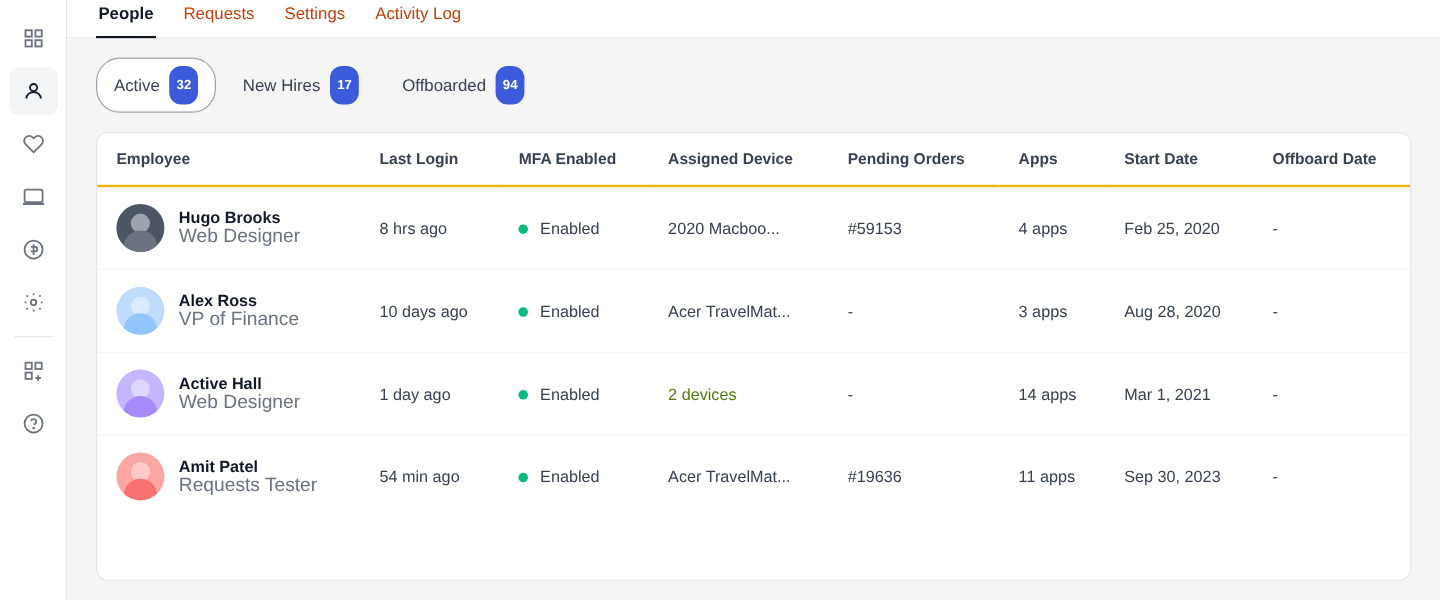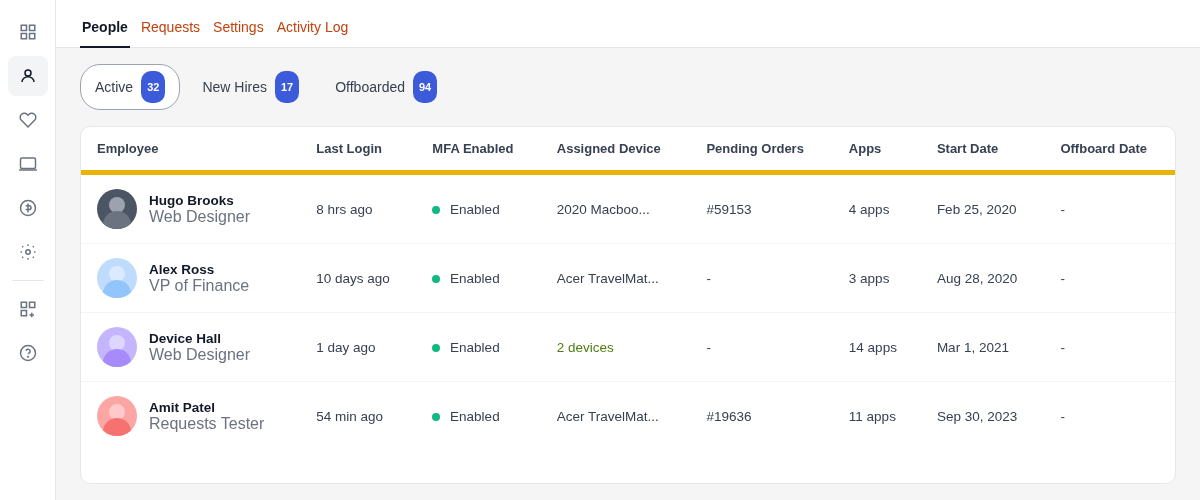--- a/index.html
+++ b/index.html
@@ -51,22 +51,22 @@
       overflow: hidden;
     }
 
     
     .top-nav {
       background: #fff;
       border-bottom: 1px solid #e5e7eb;
       padding: 0 24px;
       display: flex;
       align-items: flex-end;
-      gap: 9px;
-      height: 48px;
+      gap: 21px;
+      height: 32px;
       flex-shrink: 0;
     }
     .nav-tab {
       padding: 12px 2px;
       font-size: 14px;
       color: #c2410c;
       cursor: pointer;
       border-bottom: 2px solid transparent;
       margin-bottom: -1px;
       white-space: nowrap;
@@ -131,21 +131,21 @@
       border: 1px solid #e5e7eb;
       overflow: hidden;
       flex: 1;
     }
     table {
       width: 100%;
       border-collapse: collapse;
       font-size: 13.5px;
     }
     thead tr {
-      border-bottom: 5px solid #eab308;
+      border-bottom: 2px solid #eab308;
     }
     thead th {
       padding: 14px 16px;
       text-align: left;
       font-weight: 600;
       color: #374151;
       font-size: 13px;
       white-space: nowrap;
     }
     tbody tr {
@@ -364,21 +364,21 @@
     <td>-</td>
   </tr>
           <tr>
     <td>
       <div class="employee-cell">
         <div class="avatar-figure" style="background:#c4b5fd;">
           <div class="avatar-head" style="background:#ddd6fe;"></div>
           <div class="avatar-body" style="background:#a78bfa;"></div>
         </div>
         <div>
-          <div class="employee-name">Device Hall</div>
+          <div class="employee-name">Active Hall</div>
           <div class="employee-role">Web Designer</div>
         </div>
       </div>
     </td>
     <td>1 day ago</td>
     <td>
       <span class="dot-enabled"></span>
       <span>Enabled</span>
     </td>
     <td><span class="link-blue">2 devices</span></td>

